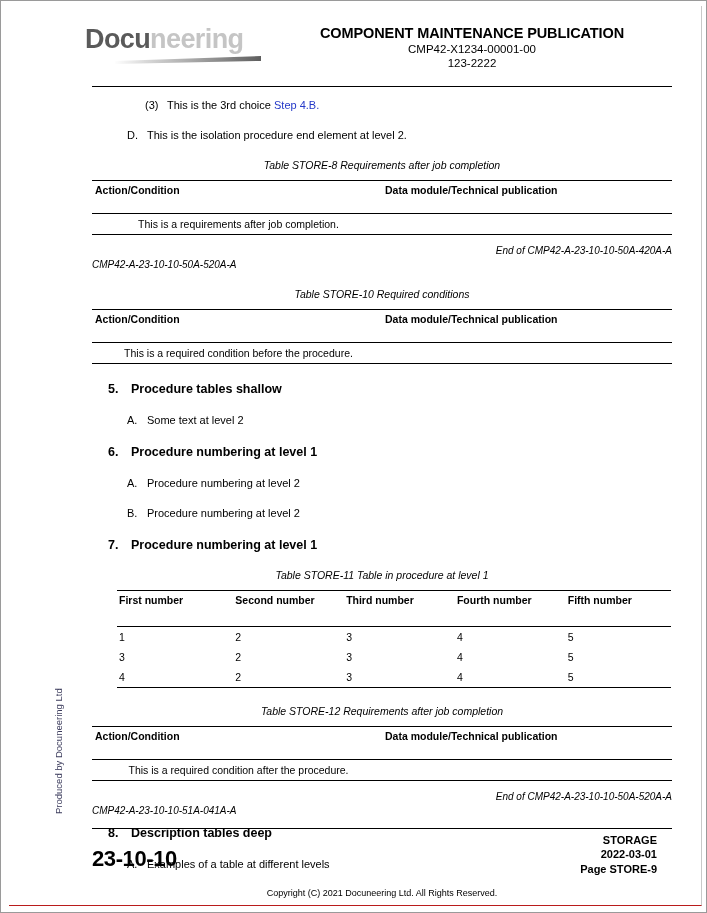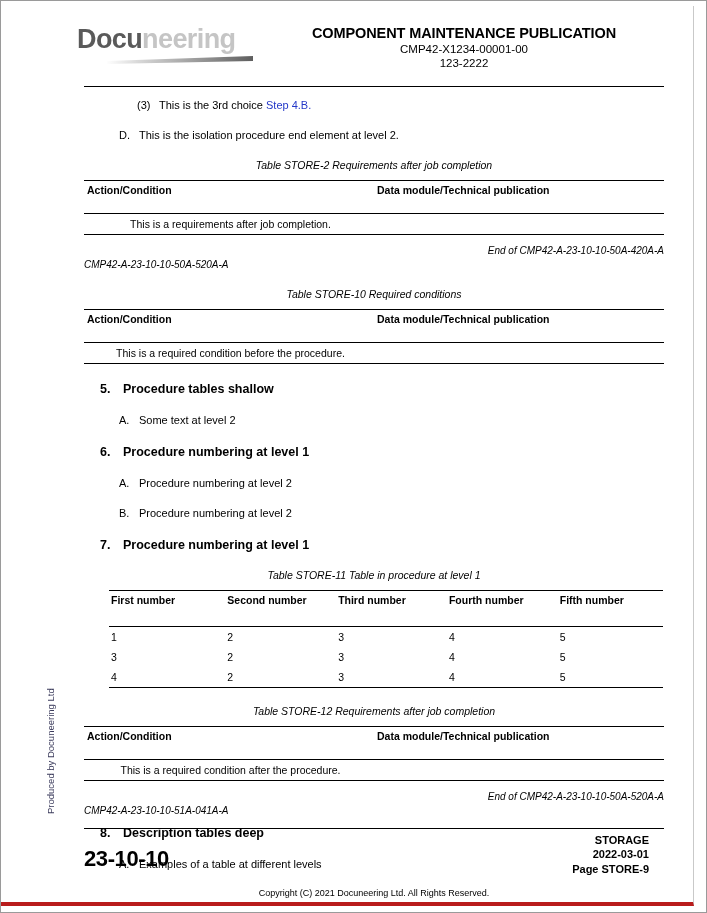--- a/index.html
+++ b/index.html
@@ -17,26 +17,26 @@
     position: absolute;
     left: 0; top: 0;
     width: 707px;
     height: 913px;
     box-sizing: border-box;
     border: 1px solid #9a9a9a;
     background: #ffffff;
   }
   .page-inner {
     position: absolute;
-    left: 0; top: 5px;
+    left: 8px; top: 5px;
     width: 693px;
     height: 900px;
     background: #ffffff;
     border-right: 1px solid #c9c9c9;
-    border-bottom: 4px solid #b91c1c;
+    border-bottom: 1px solid #b91c1c;
     box-sizing: border-box;
   }
 
   
   .header {
     position: absolute;
     left: 76px; top: 10px;
     width: 584px;
     height: 62px;
   }
@@ -252,21 +252,21 @@
       </div>
     </div>
     <div class="rule-header"></div>
 
     <div class="body-area">
 
       <p class="para lvl3"><span class="mk">(3)</span><span>This is the 3rd choice </span><span class="link">Step 4.B.</span></p>
 
       <p class="para lvl2"><span class="mk">D.</span><span>This is the isolation procedure end element at level 2.</span></p>
 
-      <div class="tbl-caption">Table  STORE-2 Requirements after job completion</div>
+      <div class="tbl-caption">Table  STORE-8 Requirements after job completion</div>
       <table class="doc-tbl">
         <thead>
           <tr>
             <th style="width:50%">Action/Condition</th>
             <th style="width:50%">Data module/Technical publication</th>
           </tr>
         </thead>
         <tbody>
           <tr>
             <td>This is a requirements after job completion.</td>

